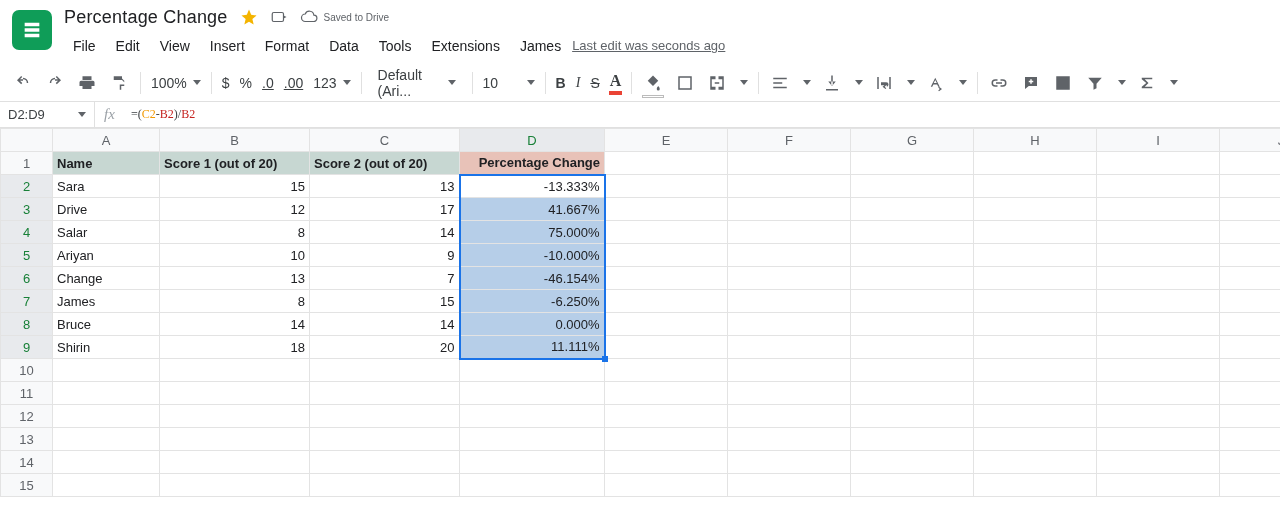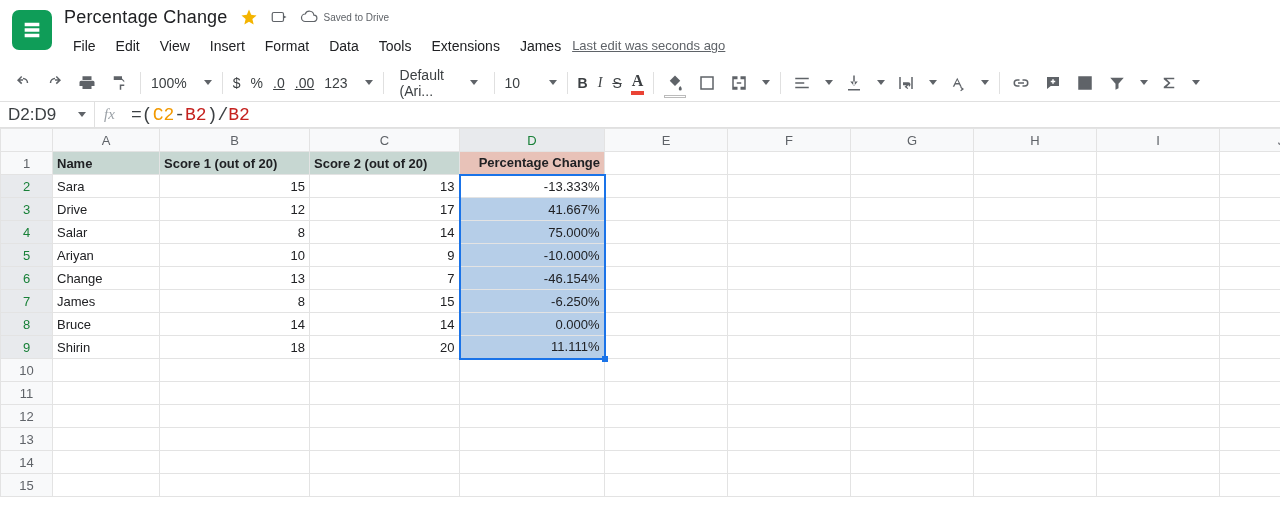--- a/index.html
+++ b/index.html
@@ -28,34 +28,34 @@
 
   
   .toolbar {
     display:flex; align-items:center; height:38px; padding:0 12px;
     border-bottom:1px solid #e0e0e0; gap:0; margin-top:6px;
   }
   .tb-group { display:flex; align-items:center; gap:10px; }
   .tb-sep { width:1px; height:22px; background:#e0e0e0; margin:0 10px; }
   .tb-btn { min-width:22px; height:26px; display:flex; align-items:center; justify-content:center; color:#5f6368; cursor:pointer; border-radius:3px; }
   .tb-btn svg { width:18px; height:18px; fill:#5f6368; }
-  .tb-txt { color:#3c4043; font-size:14px; display:flex; align-items:center; gap:15px; cursor:pointer; }
+  .tb-txt { color:#3c4043; font-size:14px; display:flex; align-items:center; gap:4px; cursor:pointer; }
   .caret { width:0;height:0;border-left:4px solid transparent;border-right:4px solid transparent;border-top:5px solid #5f6368; margin-left:2px;}
   .font-box { width:90px; display:flex; align-items:center; justify-content:space-between; padding:0 6px; }
   .size-box { width:34px; text-align:center; }
   .color-A { position:relative; font-family:"Times New Roman",serif; font-weight:bold; font-size:16px; color:#3c4043; padding-bottom:3px; }
   .color-A::after { content:""; position:absolute; left:-1px; right:-1px; bottom:-2px; height:4px; background:#ea4335; }
   .fill-btn { position:relative; }
   .fill-underline { position:absolute; left:0; right:0; bottom:-2px; height:3px; background:#fff; border:1px solid #bbb; }
 
   
   .fxrow { display:flex; align-items:center; height:26px; border-bottom:1px solid #e0e0e0; }
-  .namebox { width:95px; padding:0 8px; display:flex; align-items:center; justify-content:space-between; font-size:17px; color:#3c4043; border-right:1px solid #e0e0e0; height:100%; }
+  .namebox { width:95px; padding:0 8px; display:flex; align-items:center; justify-content:space-between; font-size:13px; color:#3c4043; border-right:1px solid #e0e0e0; height:100%; }
   .fx { width:30px; text-align:center; font-style:italic; color:#9aa0a6; font-family:"Times New Roman",serif; font-size:15px; border-right:1px solid transparent; }
-  .formula { padding-left:6px; font-size:18px; font-family:Liberation Mono, monospace; }
+  .formula { padding-left:6px; font-size:12px; font-family:Liberation Serif, serif; }
   .formula .ref1 { color:#f29900; }
   .formula .ref2 { color:#c5221f; }
   .formula .op { color:#3c4043; }
 
   
   .grid-wrap { position:relative; user-select:none; }
   table.sheet { border-collapse:collapse; table-layout:fixed; width:100%; }
   table.sheet th, table.sheet td { border:1px solid #e3e3e3; height:23px; padding:0 4px; font-size:13px; }
   table.sheet th { background:#f8f9fa; color:#5f6368; font-weight:normal; text-align:center; position:relative; }
   .corner { width:52px; background:#f8f9fa; }

